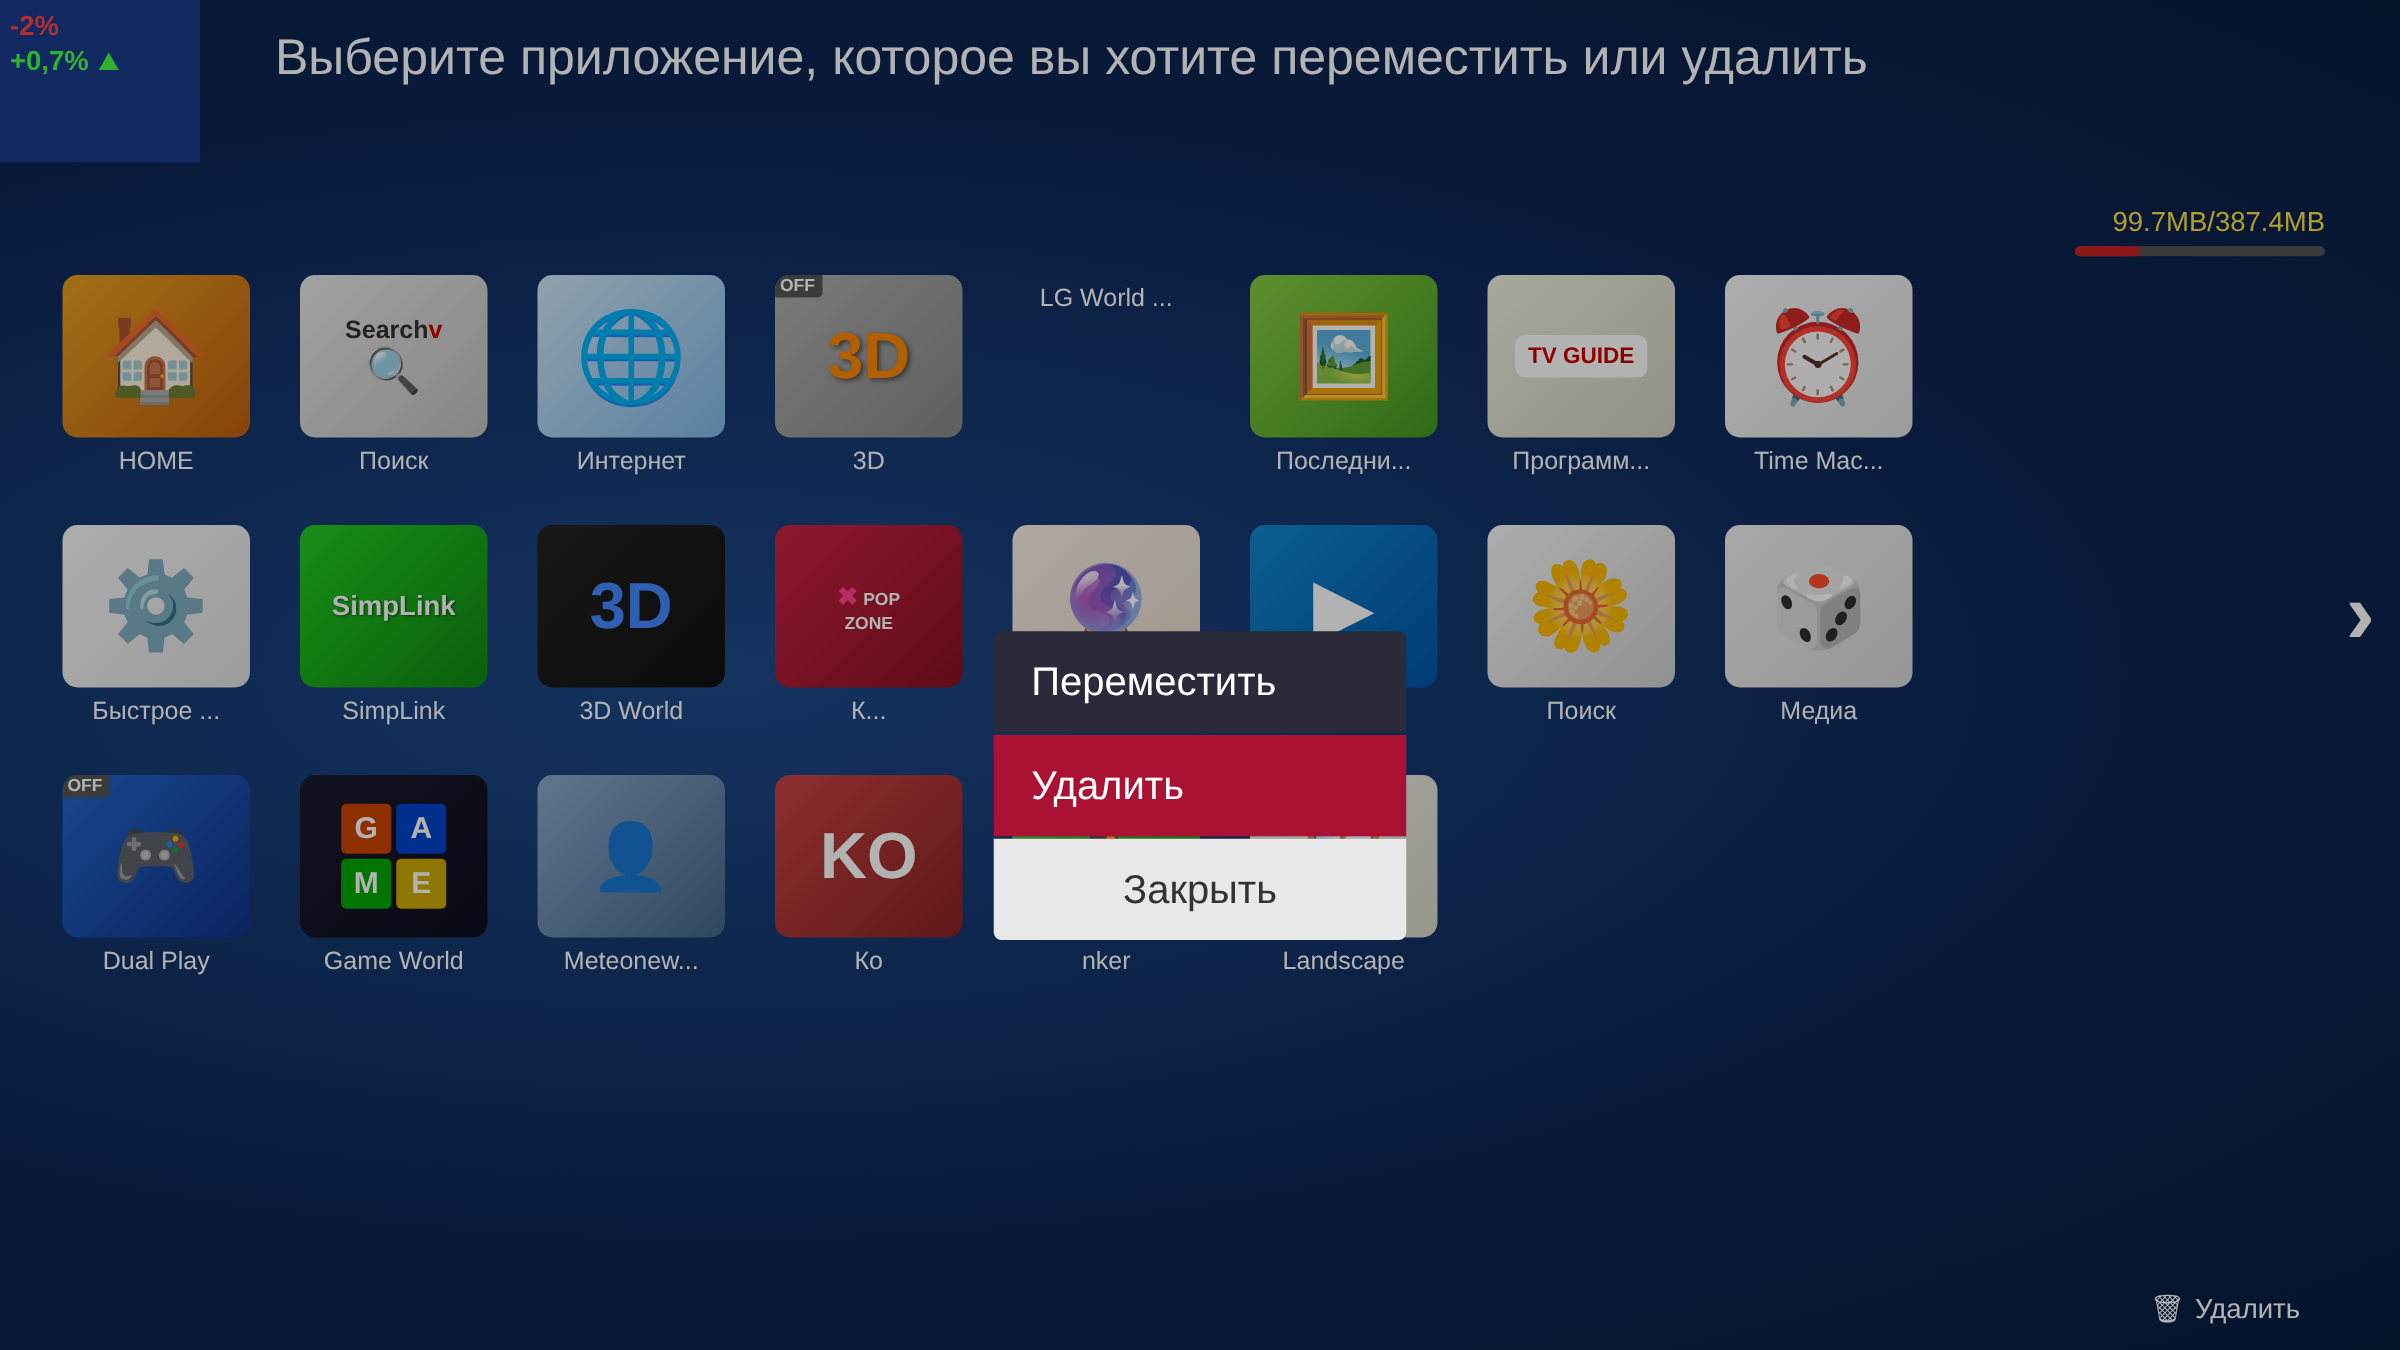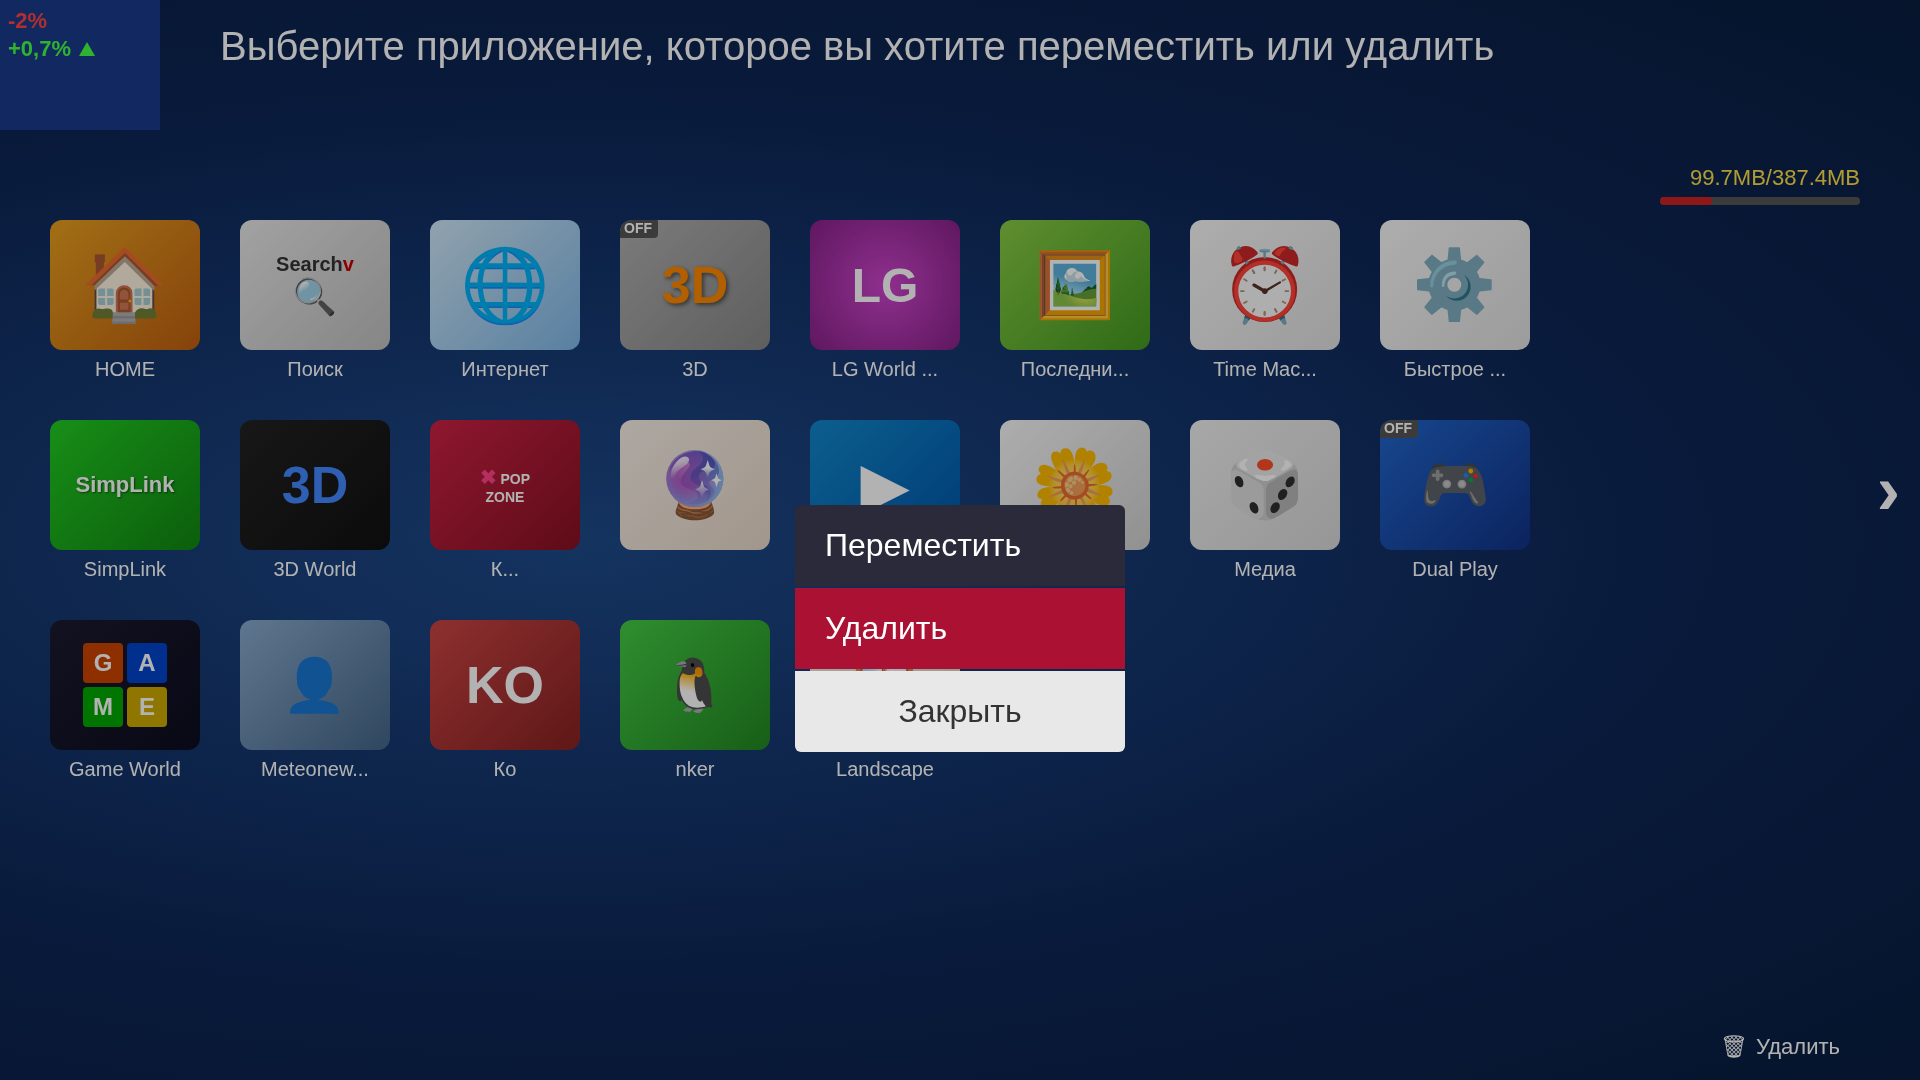--- a/index.html
+++ b/index.html
@@ -413,33 +413,36 @@
 
   <div class="app-item">
     <div class="app-icon icon-3d">
       <span class="off-badge">OFF</span>
       <span class="threed-text">3D</span>
     </div>
     <span class="app-label">3D</span>
   </div>
 
   <div class="app-item">
-    <div class="app-icon icon-lgmart">
-      <span class="lg-logo">LG</span>
-    </div>
     <span class="app-label">LG World ...</span>
   </div>
 
   <div class="app-item">
     <div class="app-icon icon-recent">
       <span style="font-size:64px;">🖼️</span>
     </div>
     <span class="app-label">Последни...</span>
   </div>
 
+  <div class="app-item">
+    <div class="app-icon icon-program">
+      <div class="tv-guide-icon">TV GUIDE</div>
+    </div>
+    <span class="app-label">Программ...</span>
+  </div>
 
 
   <div class="app-item">
     <div class="app-icon icon-timemac">
       <span style="font-size:72px;">⏰</span>
     </div>
     <span class="app-label">Time Mac...</span>
   </div>
 
   <div class="app-item">

